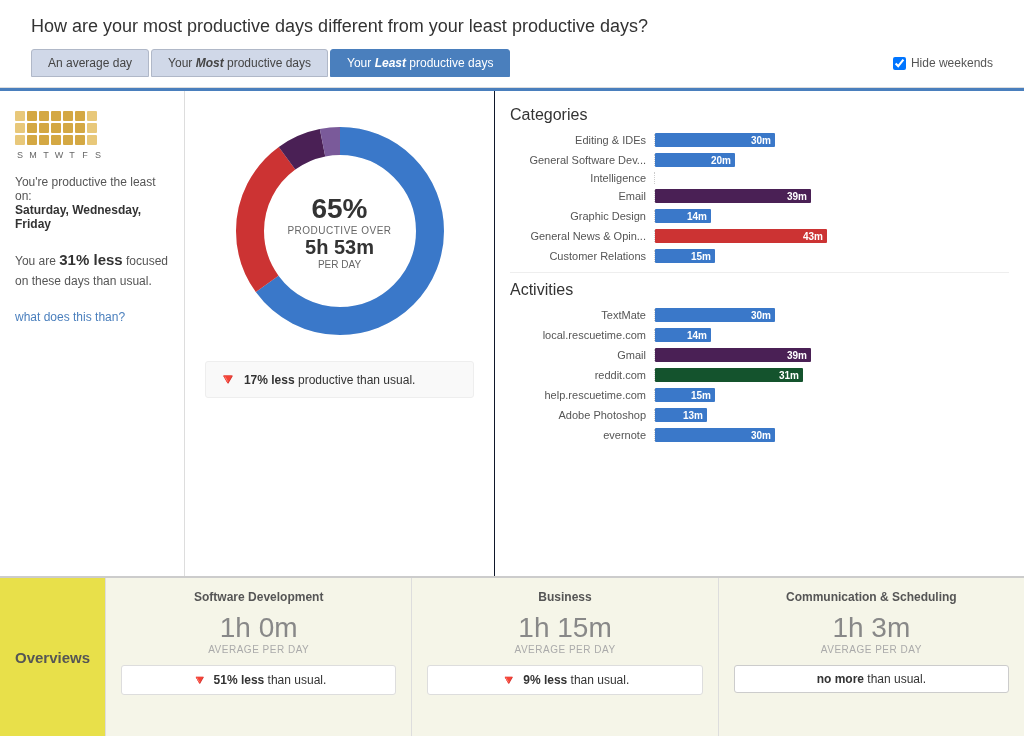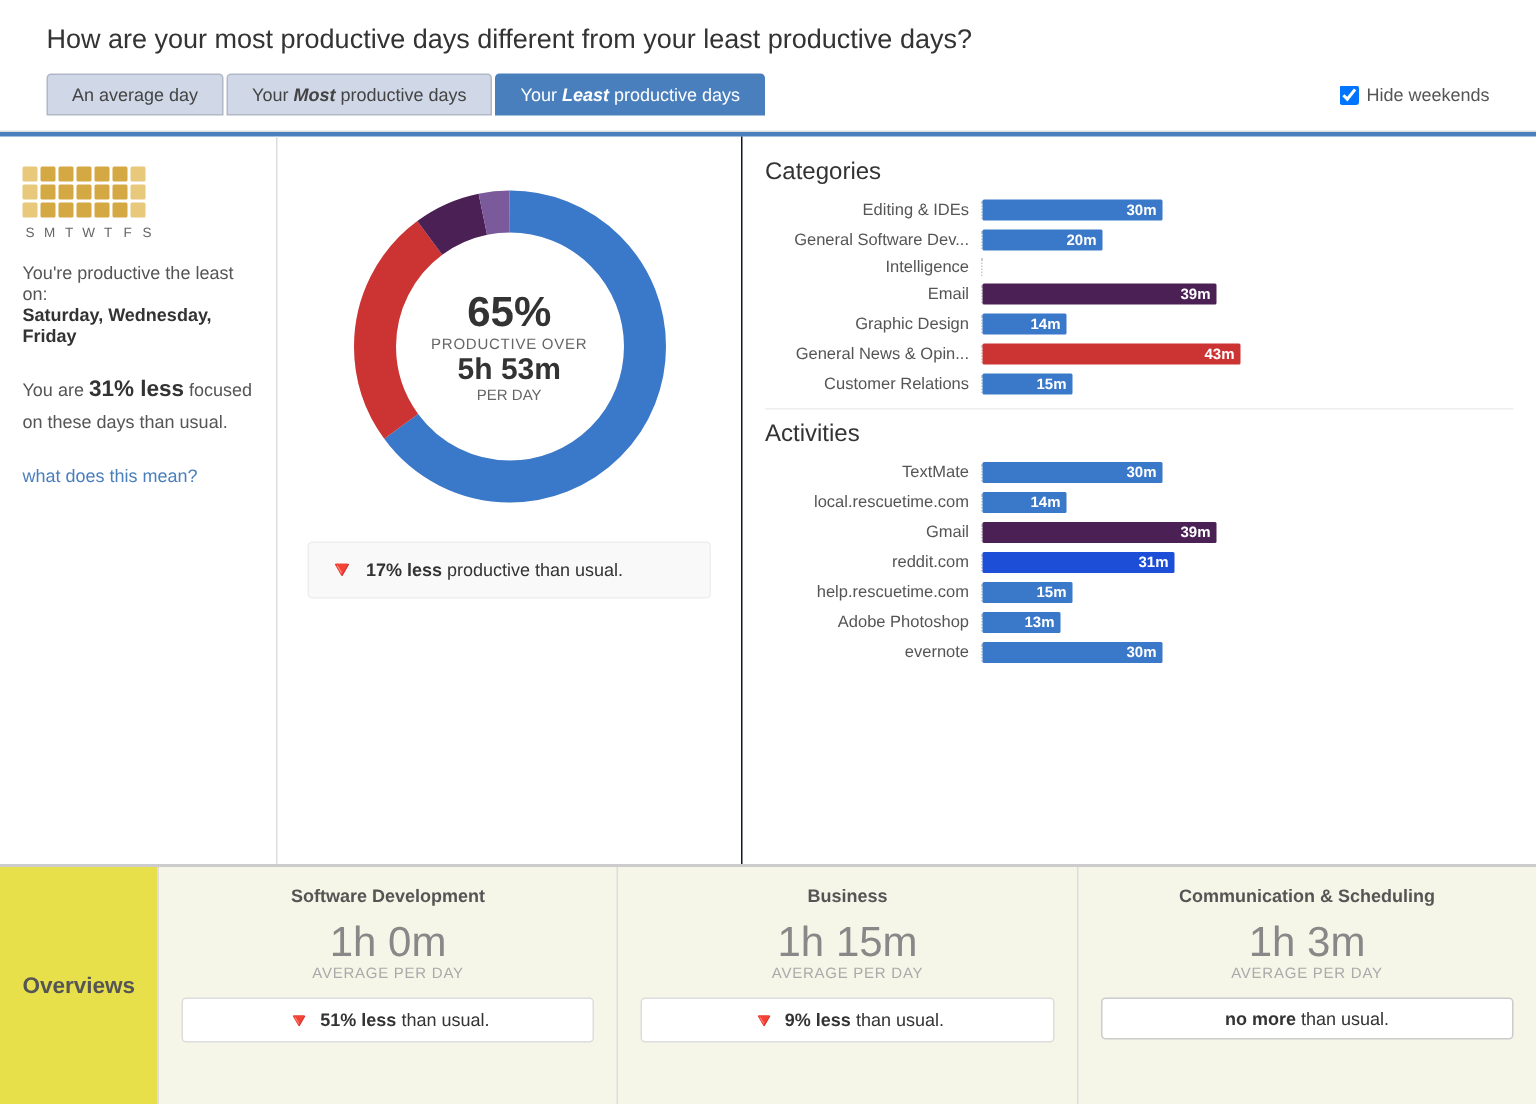--- a/index.html
+++ b/index.html
@@ -141,21 +141,21 @@
         <span>You're productive the least on:</span>
         <strong>Saturday, Wednesday, Friday</strong>
       </div>
 
       <div class="focus-text">
         <span>You are</span>
         <span class="pct" style="font-size:15px;font-weight:bold;color:#333;text-align:right;">31% less</span>
         <span>focused on these days than usual.</span>
       </div>
 
-      <a class="what-does">what does this mean?</a>
+      <a class="what-does">what does this than?</a>
     </div>
 
     <div class="center-panel">
       <div class="donut-container">
         <svg viewBox="0 0 220 220">
 
           <circle cx="110" cy="110" r="90" fill="none" stroke="#eee" stroke-width="28"></circle>
 
           <circle cx="110" cy="110" r="90" fill="none" stroke="#3a78c9" stroke-width="28" stroke-dasharray="367 198" stroke-dashoffset="0" transform="rotate(-90 110 110)"></circle>
 
@@ -245,21 +245,21 @@
           </div>
           <div class="bar-row">
             <div class="bar-label">Gmail</div>
             <div class="bar-track">
               <div class="bar-fill" style="background: rgb(74, 32, 85); width: 156px;">39m</div>
             </div>
           </div>
           <div class="bar-row">
             <div class="bar-label">reddit.com</div>
             <div class="bar-track">
-              <div class="bar-fill" style="background: #1d4ed8; width: 128px;">31m</div>
+              <div class="bar-fill" style="background: #14532d; width: 148px;">31m</div>
             </div>
           </div>
           <div class="bar-row">
             <div class="bar-label">help.rescuetime.com</div>
             <div class="bar-track">
               <div class="bar-fill" style="background: rgb(58, 120, 201); width: 60px;">15m</div>
             </div>
           </div>
           <div class="bar-row">
             <div class="bar-label">Adobe Photoshop</div>

